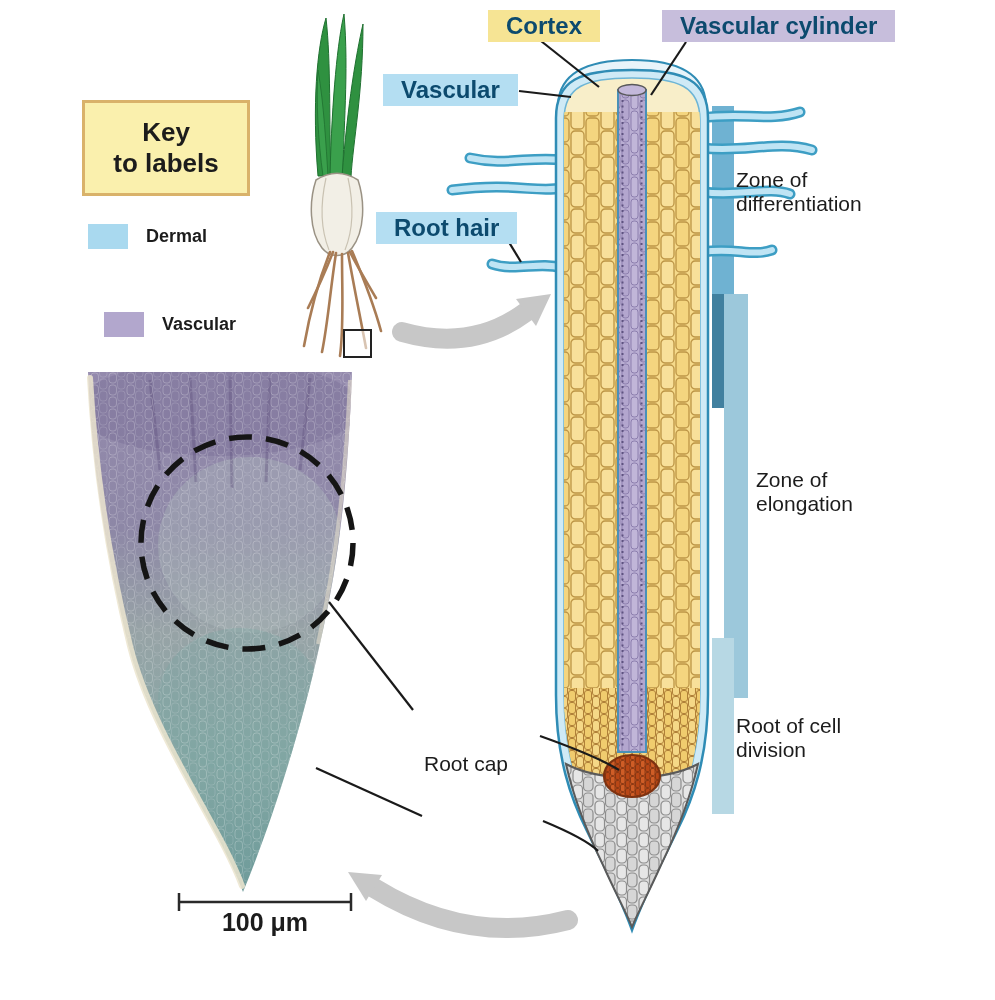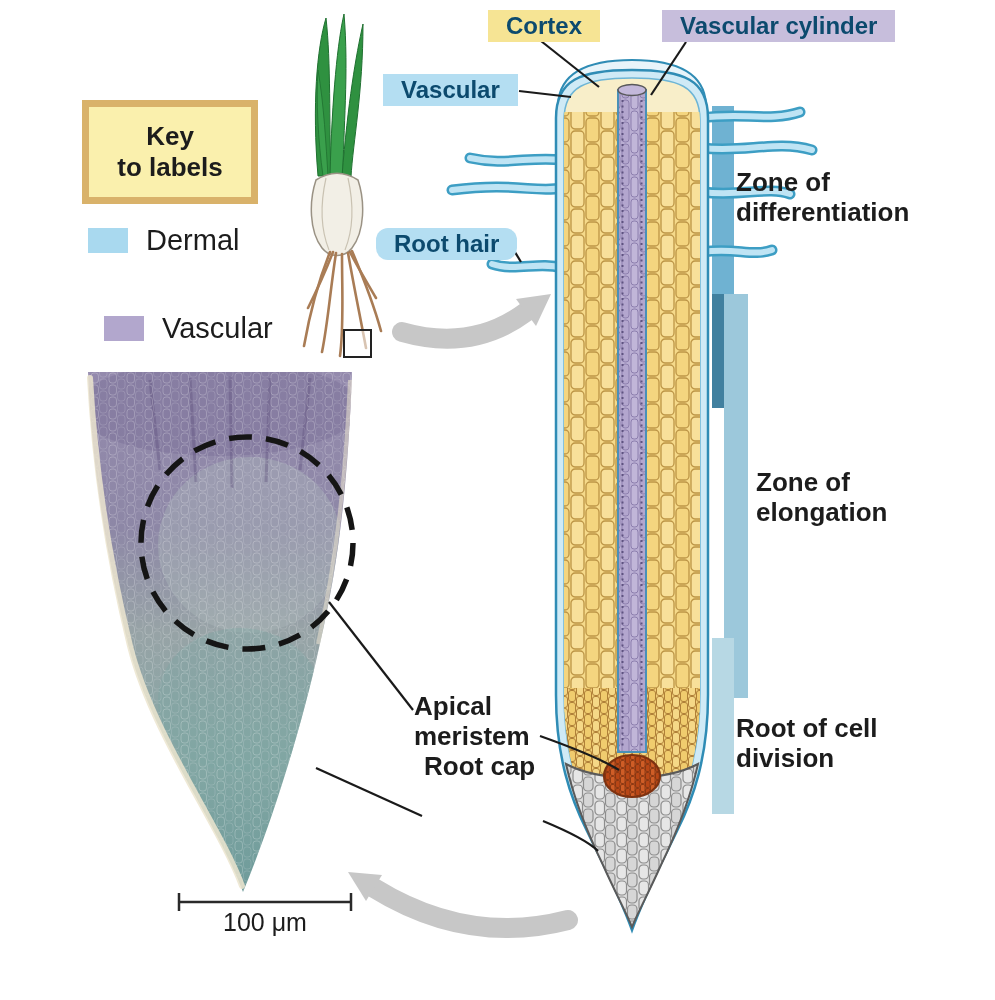--- a/index.html
+++ b/index.html
@@ -6,33 +6,33 @@
   .canvas {
     position:relative; width:995px; height:1000px; background:#ffffff;
     font-family:"Liberation Sans", sans-serif; overflow:hidden; color:#1c1c1c;
   }
   svg.art { position:absolute; left:0; top:0; }
   .chip {
     position:absolute; font-weight:bold; font-size:24px; line-height:1.1;
     padding:3px 18px; color:#0c4a6e; white-space:nowrap;
   }
   .lbl {
-    position:absolute; font-weight:bold; font-size:26px; line-height:1.14;
+    position:absolute; font-weight:normal; font-size:21px; line-height:1.14;
     color:#1c1c1c; white-space:pre-line;
   }
   .keybox {
     position:absolute; left:82px; top:100px; width:162px; height:90px;
-    border:7px solid #0f172a; display:flex; align-items:center; justify-content:center;
+    border:3px solid #0f172a; display:flex; align-items:center; justify-content:center;
     text-align:center; font-weight:bold; font-size:26px; line-height:1.2; white-space:pre-line;
   }
   .legend-item { position:absolute; display:flex; align-items:center; gap:18px; }
   .swatch { width:40px; height:25px; flex:0 0 auto; }
-  .legend-text { font-weight:normal; font-size:29px; }
+  .legend-text { font-weight:bold; font-size:18px; }
   .scale-label { position:absolute; left:175px; top:908px; width:180px; text-align:center;
-    font-weight:normal; font-size:25px; }
+    font-weight:bold; font-size:25px; }
 </style>
 </head>
 <body>
 
 <div class="canvas">
 
   <svg class="art" width="995" height="1000" viewBox="0 0 995 1000">
     <defs>
       <linearGradient id="gradMicro" x1="0" y1="0" x2="0" y2="1">
         <stop offset="0" stop-color="#948aad"></stop>
@@ -219,28 +219,26 @@
     <div class="legend-text">Dermal</div>
   </div>
   <div class="legend-item" style="left:88px; top:312px;padding-left:16px;">
     <div class="swatch" style="background: rgb(178, 167, 205);"></div>
     <div class="legend-text">Vascular</div>
   </div>
 
   <div class="chip" style="left: 488px; top: 10px; background: rgb(246, 228, 148);">Cortex</div>
   <div class="chip" style="left: 618px; top: 10px; background: rgb(199, 190, 220); margin-left: 44px;">Vascular cylinder</div>
   <div class="chip" style="left: 383px; top: 74px; background: rgb(180, 222, 242);">Vascular</div>
-  <div class="chip" style="left: 376px; top: 228px; background: rgb(180, 222, 242); border-radius: 12px;">Root hair</div>
+  <div class="chip" style="left: 376px; top: 212px; background: rgb(180, 222, 242);">Root hair</div>
 
   <div class="lbl" style="left:736px; top:168px;">Zone of
 differentiation</div>
   <div class="lbl" style="left:756px; top:468px;">Zone of
 elongation</div>
   <div class="lbl" style="left:736px; top:714px;">Root of cell
 division</div>
 
-  <div class="lbl" style="left:414px; top:692px;">Apical
-meristem</div>
   <div class="lbl" style="left:424px; top:752px;">Root cap</div>
 
   <div class="scale-label">100 μm</div>
 
 </div>
 
 </body></html>

